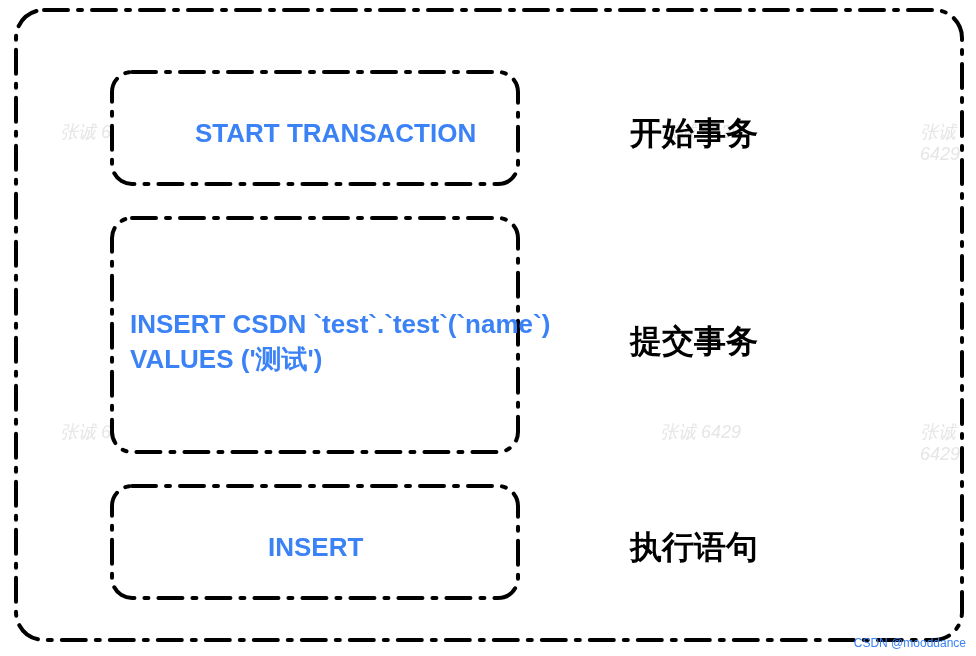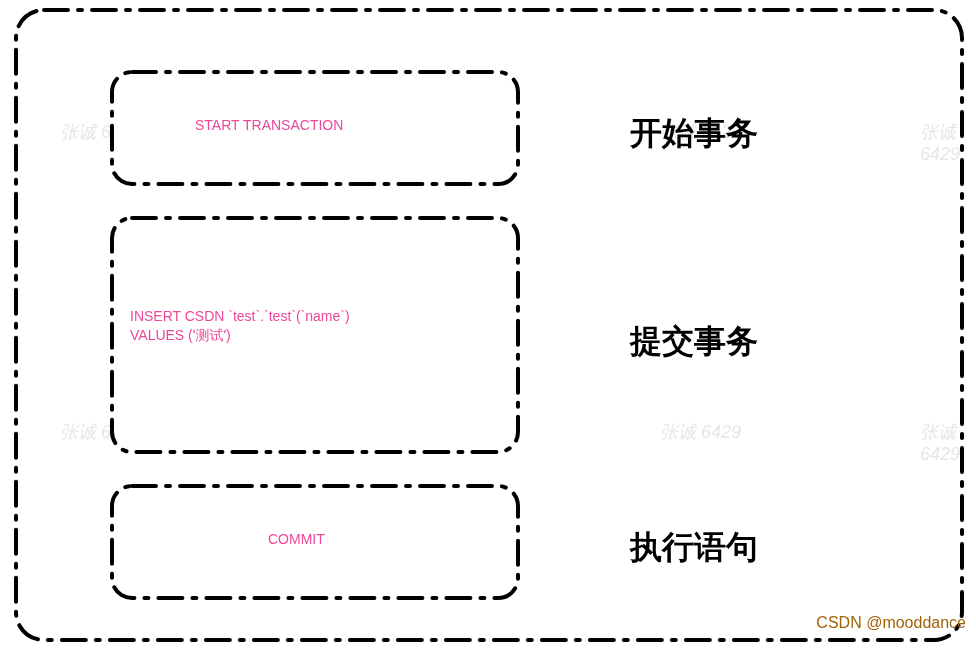--- a/index.html
+++ b/index.html
@@ -20,40 +20,40 @@
   }
   .panel svg { position: absolute; inset:0; width:100%; height:100%; }
   .label-right {
     position: absolute;
     font-size: 32px;
     font-weight: 700;
     color: #000;
   }
   .code-text {
     position: absolute;
-    font-size: 14px;
-    font-weight: 400;
-    color: #ec4899;
+    font-size: 26px;
+    font-weight: 700;
+    color: #3b82f6;
     line-height: 1.35;
     white-space: pre;
   }
   .watermark {
     position: absolute;
     color: #e6e6e6;
     font-size: 18px;
     font-style: italic;
     pointer-events: none;
     user-select: none;
   }
   .attrib {
     position: absolute;
     right: 10px;
-    bottom: 24px;
-    font-size: 16px;
-    color: #a16207;
+    bottom: 6px;
+    font-size: 12px;
+    color: #3b82f6;
   }
 </style>
 </head>
 <body>
 
 <div class="watermark" style="left:60px; top:120px;">张诚 6429</div>
 <div class="watermark" style="left:360px; top:120px;">张诚 6429</div>
 <div class="watermark" style="left:660px; top:120px;">张诚 6429</div>
 <div class="watermark" style="left:920px; top:120px;">张诚 6429</div>
 <div class="watermark" style="left:60px; top:420px;">张诚 6429</div>
@@ -80,16 +80,16 @@
 </div>
 <div class="code-text" style="left:130px; top:307px;">INSERT CSDN `test`.`test`(`name`)
 VALUES ('测试')</div>
 <div class="label-right" style="left:630px; top:320px;">提交事务</div>
 
 <div class="panel" style="left:110px; top:484px; width:410px; height:116px;">
   <svg>
       <rect x="2" y="2" width="406" height="112" rx="20" ry="20" fill="none" stroke="#000" stroke-width="4" stroke-dasharray="24 10 4 10" stroke-linecap="round"></rect>
     </svg>
 </div>
-<div class="code-text" style="left:268px; top:530px;">COMMIT</div>
+<div class="code-text" style="left:268px; top:530px;">INSERT</div>
 <div class="label-right" style="left:630px; top:526px;">执行语句</div>
 
 <div class="attrib">CSDN @mooddance</div>
 
 </body></html>

